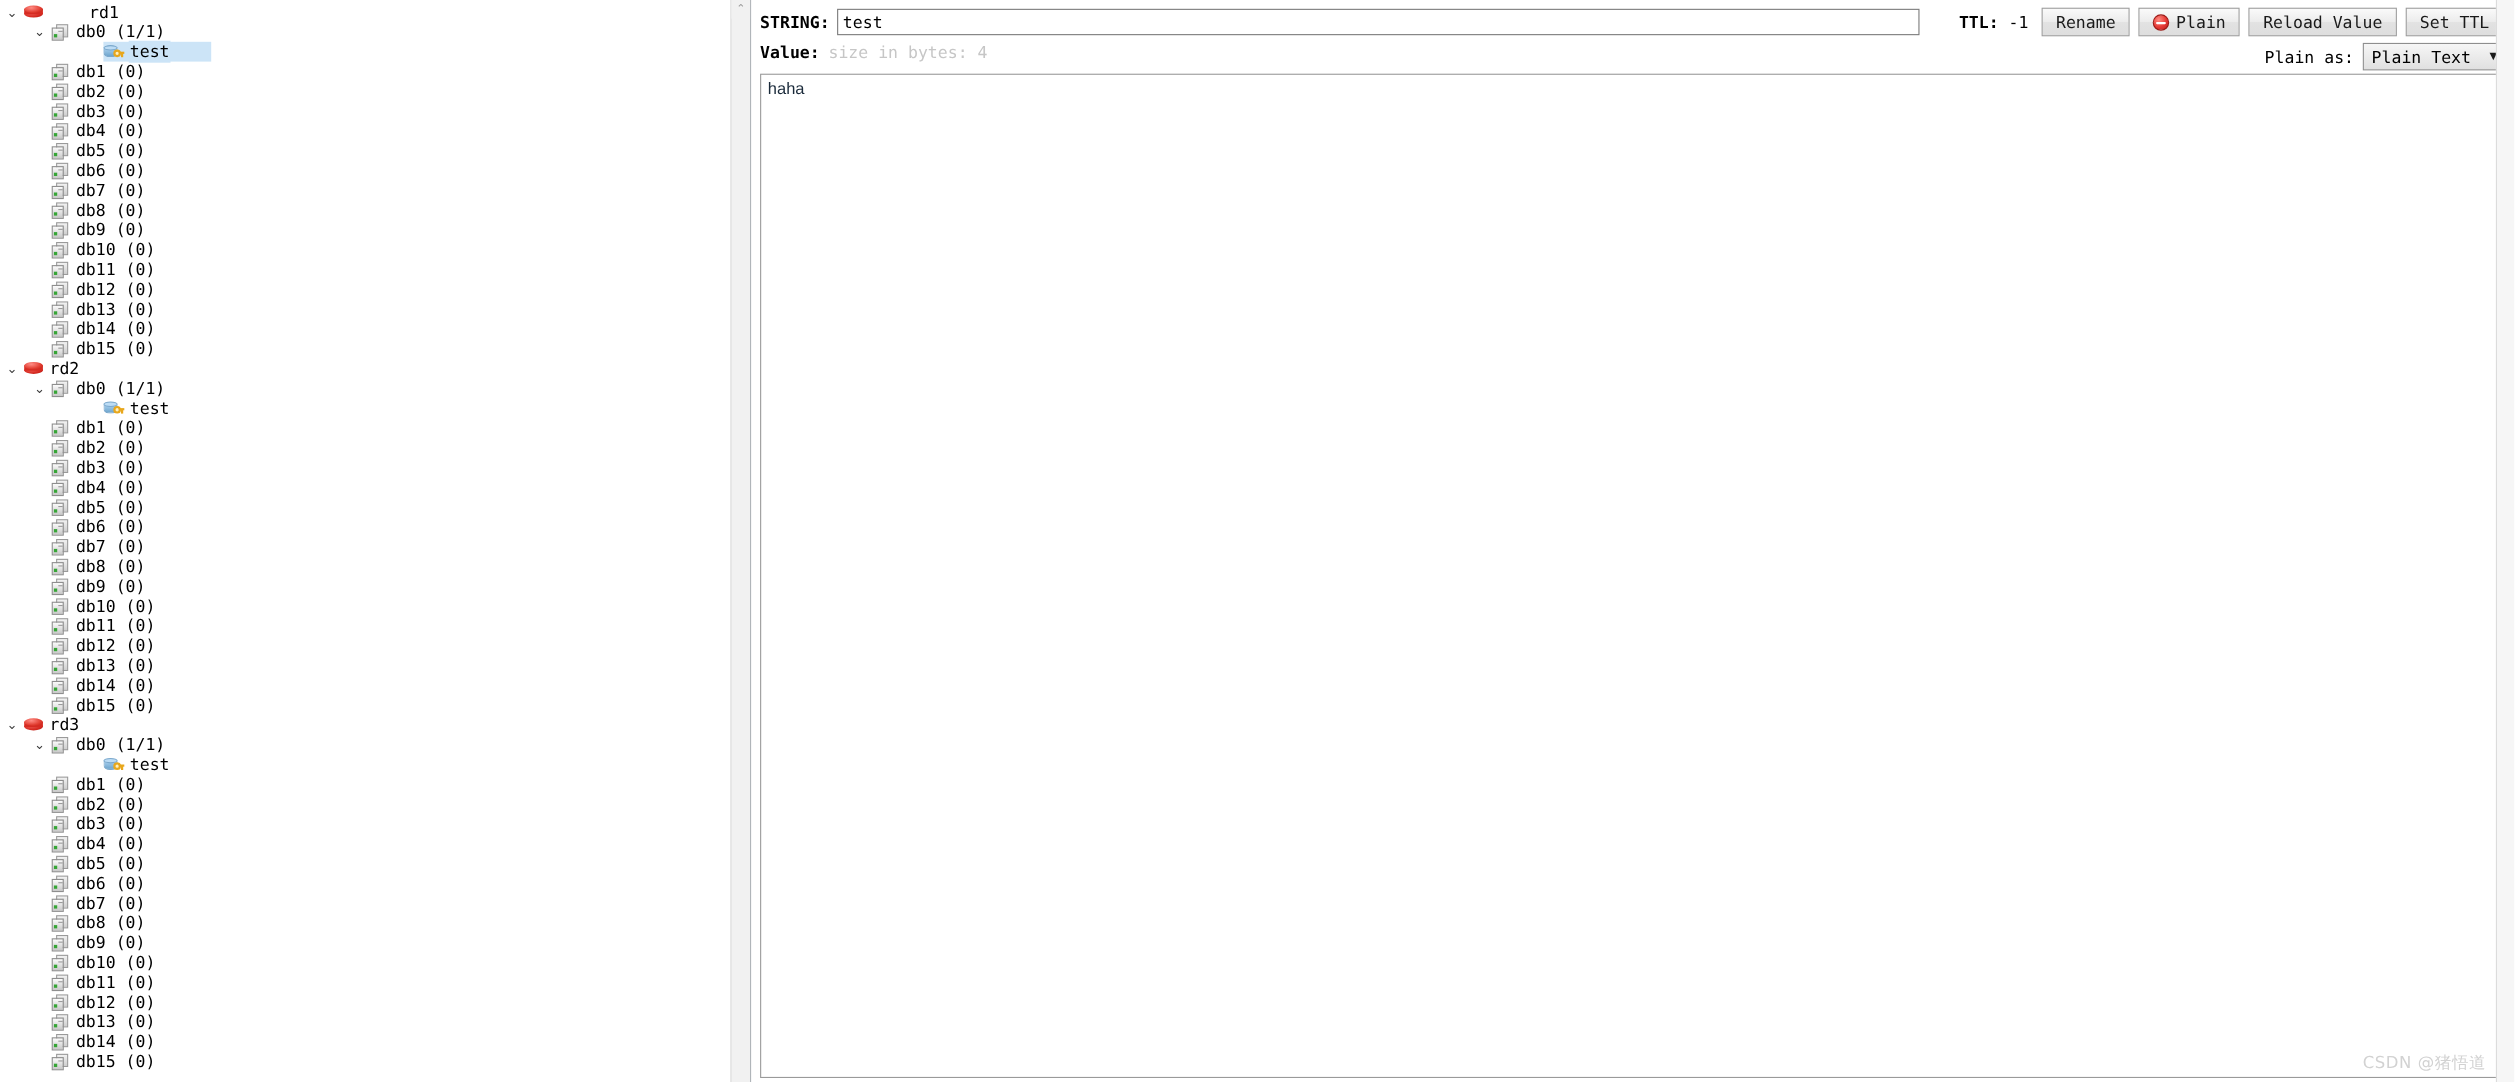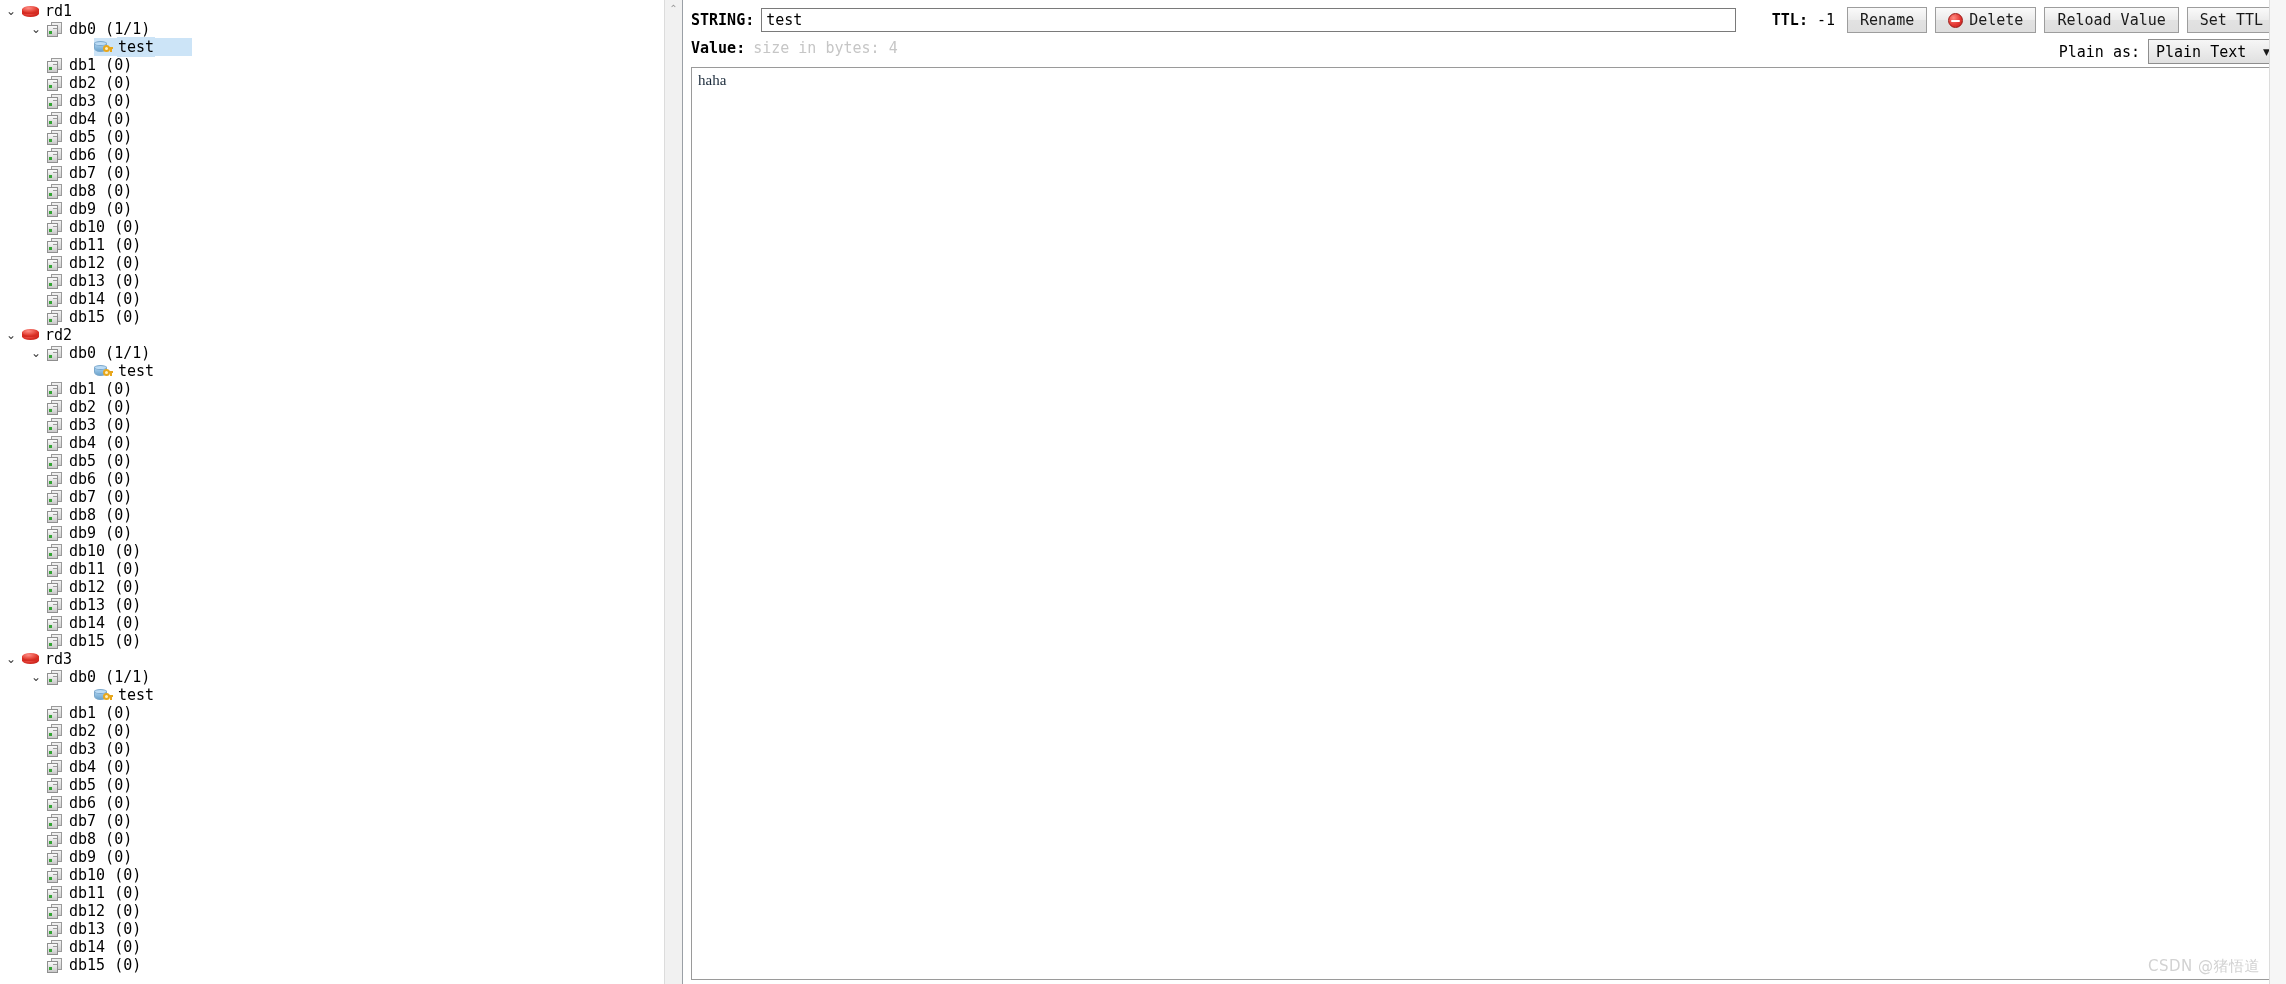--- a/index.html
+++ b/index.html
@@ -267,21 +267,21 @@
     flex:1 1 auto;
     margin: 0 6px 4px 8px;
     border:1px solid #9a9a9a;
     background:#ffffff;
     position:relative;
     overflow:hidden;
   }
   #value-text {
     position:absolute; left:6px; top:4px; right:6px;
     font-size:15px; color:#1a2a3a;
-    font-family:Liberation Serif, serif;
+    font-family:Liberation Sans, sans-serif;
     white-space:pre-wrap;
   }
 
   
   #right-scrollbar {
     position:absolute; right:0; top:0; width:17px; height:984px;
     background:#f6f6f6; border-left:1px solid #dcdcdc;
   }
 
   
@@ -297,21 +297,21 @@
 </style>
 </head>
 <body>
 
 <div id="app">
 
   <div id="tree-panel">
     <div id="tree-scroll">
         <div class="tree-row lvl-srv">
           <span class="chev">⌄</span>
-          <span style="display: flex; align-items: flex-end;">
+          <span style="display: flex; align-items: center; gap: 36px;">
             <span class="ic ic-redis">
               <span class="d d1"></span>
               <span class="body"></span>
               <span class="d d2"></span>
             </span>
             <span class="tree-label">rd1</span>
           </span>
         </div>
         <div class="tree-row lvl-db">
           <span class="chev">⌄</span>
@@ -969,21 +969,21 @@
         <b>TTL:</b>
         <span>-1</span>
       </span>
 
       <div class="btn">
         <span>Rename</span>
       </div>
 
       <div class="btn">
         <span class="ic-delete"></span>
-        <span>Delete</span>
+        <span>Plain</span>
       </div>
 
       <div class="btn">
         <span>Reload Value</span>
       </div>
 
       <div class="btn">
         <span>Set TTL</span>
       </div>
     </div>

